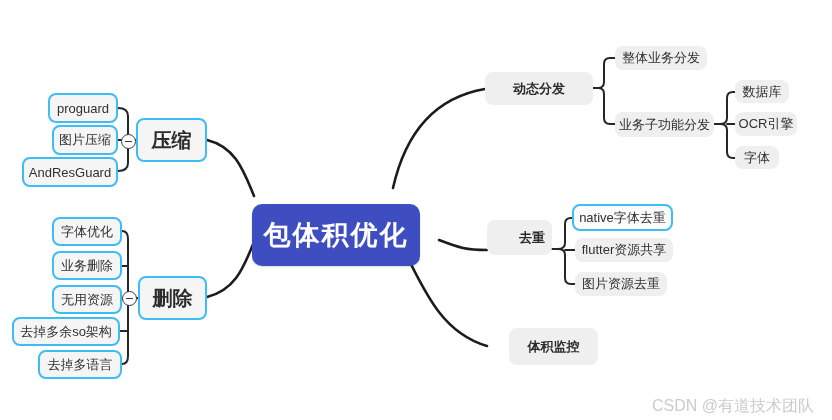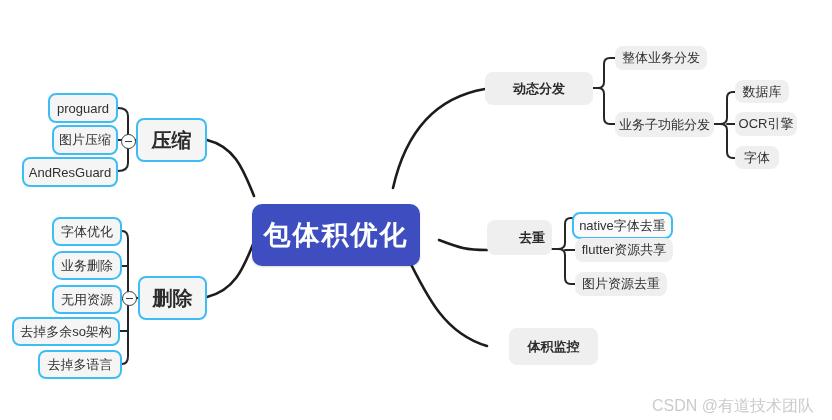--- a/index.html
+++ b/index.html
@@ -6,21 +6,21 @@
   #stage{
     position:relative;width:832px;height:420px;background:#ffffff;overflow:hidden;
     font-family:"Liberation Sans","DejaVu Sans",sans-serif;
   }
   #wires{position:absolute;left:0;top:0;width:832px;height:420px;}
   .node{
     position:absolute;box-sizing:border-box;display:flex;align-items:center;justify-content:center;
     background:#efefef;color:#333;border-radius:8px;white-space:nowrap;z-index:2;
   }
   .bordered{background:#f5f5f5;border:2px solid #3ebcf4;}
-  .selected{background:#fbfbfb;border:2px solid #3ebcf4;margin-top:8px;}
+  .selected{background:#fbfbfb;border:2px solid #3ebcf4;}
   .center-node{
     background:#3e4ec0;color:#ffffff;font-weight:bold;font-size:27px;border-radius:10px;
     letter-spacing:2px;box-shadow:0 1px 2px rgba(0,0,0,0.15);
   }
   .main-l{font-weight:bold;font-size:20px;color:#2b2b2b;}
   .main-r{font-weight:bold;font-size:13px;color:#2b2b2b;}
   .child{font-size:13px;color:#303030;}
   .collapse{
     position:absolute;width:13px;height:13px;border-radius:50%;background:#ffffff;
     border:1.5px solid #3a3a3a;z-index:3;display:flex;align-items:center;justify-content:center;
@@ -76,21 +76,21 @@
   <div class="node bordered main-l" style="left:136px;top:118px;width:71px;height:44px;">压缩</div>
   <div class="node bordered child" style="left:48px;top:93px;width:70px;height:30px;">proguard</div>
   <div class="node bordered child" style="left:52px;top:125px;width:66px;height:30px;">图片压缩</div>
   <div class="node bordered child" style="left:22px;top:157px;width:96px;height:30px;">AndResGuard</div>
   <div class="collapse" style="left:121px;top:134px;">
     <span class="minus"></span>
   </div>
 
   <div class="node bordered main-l" style="left:138px;top:276px;width:69px;height:44px;">删除</div>
   <div class="node bordered child" style="left:52px;top:217px;width:70px;height:29px;">字体优化</div>
-  <div class="node bordered child" style="left:52px;top:251px;width:70px;height:29px;border-radius:10px;">业务删除</div>
+  <div class="node bordered child" style="left:52px;top:251px;width:70px;height:29px;">业务删除</div>
   <div class="node bordered child" style="left:52px;top:285px;width:70px;height:29px;">无用资源</div>
   <div class="node bordered child" style="left:12px;top:317px;width:108px;height:29px;">去掉多余so架构</div>
   <div class="node bordered child" style="left:38px;top:350px;width:84px;height:29px;">去掉多语言</div>
   <div class="collapse" style="left:122px;top:291px;">
     <span class="minus"></span>
   </div>
 
   <div class="node main-r" style="left:485px;top:72px;width:108px;height:33px;">动态分发</div>
   <div class="node child" style="left:615px;top:46px;width:92px;height:24px;">整体业务分发</div>
   <div class="node child" style="left:615px;top:112px;width:99px;height:25px;">业务子功能分发</div>

